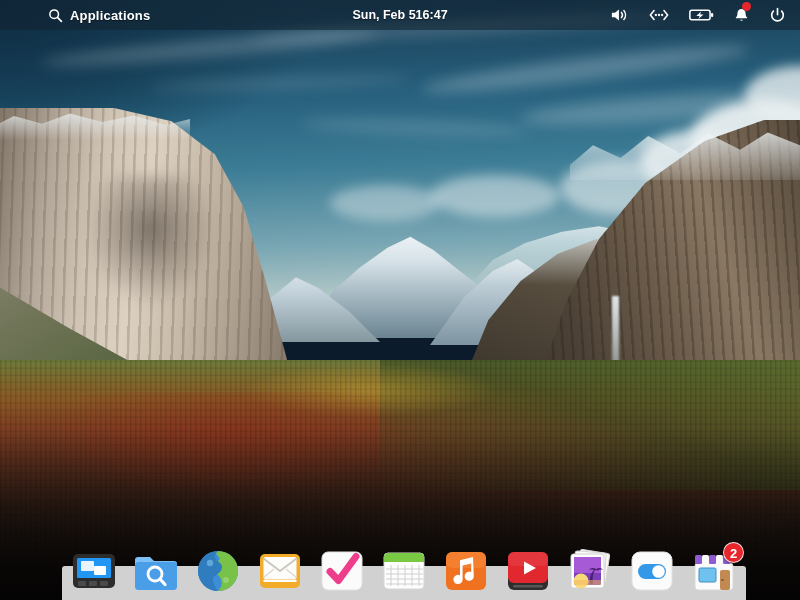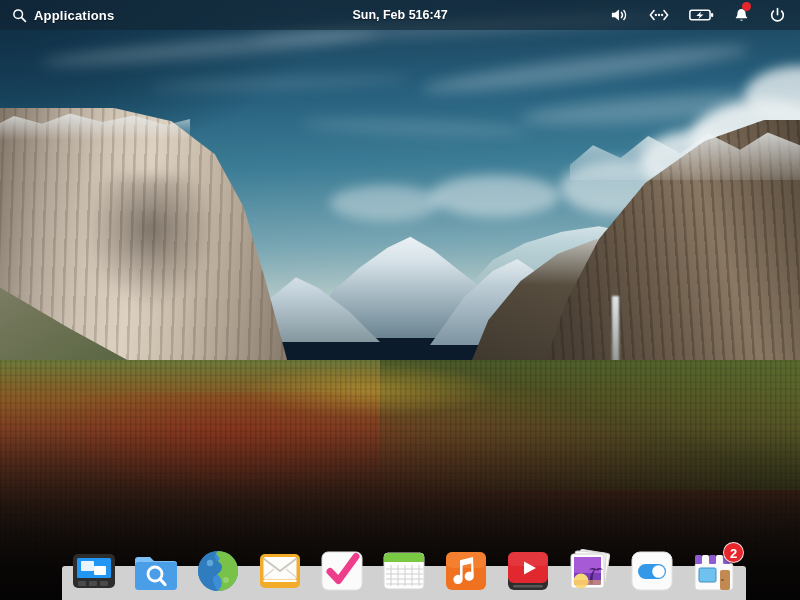--- a/index.html
+++ b/index.html
@@ -180,20 +180,21 @@
   }
 
   
   #topbar {
     position:absolute; left:0; top:0; width:800px; height:30px;
     display:flex; align-items:center;
     background:rgba(18,34,48,0.58);
     color:#fff;
     font-size:12.5px;
     z-index:50;
+    padding-left:36px;
   }
   .tb-left  { display:flex; align-items:center; gap:7px; padding-left:12px; height:100%; }
   .tb-center{ position:absolute; left:0; right:0; display:flex; justify-content:center;
               align-items:center; pointer-events:none; }
   .tb-center > * { pointer-events:auto; }
   .tb-right { margin-left:auto; display:flex; align-items:center; gap:19px; padding-right:14px; height:100%; }
 
   .apps-label { font-weight:bold; font-size:13px; letter-spacing:.2px; text-shadow:0 1px 1px rgba(0,0,0,.5); }
   .clock-date, .clock-time { font-weight:bold; font-size:12.5px; text-shadow:0 1px 1px rgba(0,0,0,.5); }
   .tb-icon { display:flex; align-items:center; justify-content:center; height:30px; }

